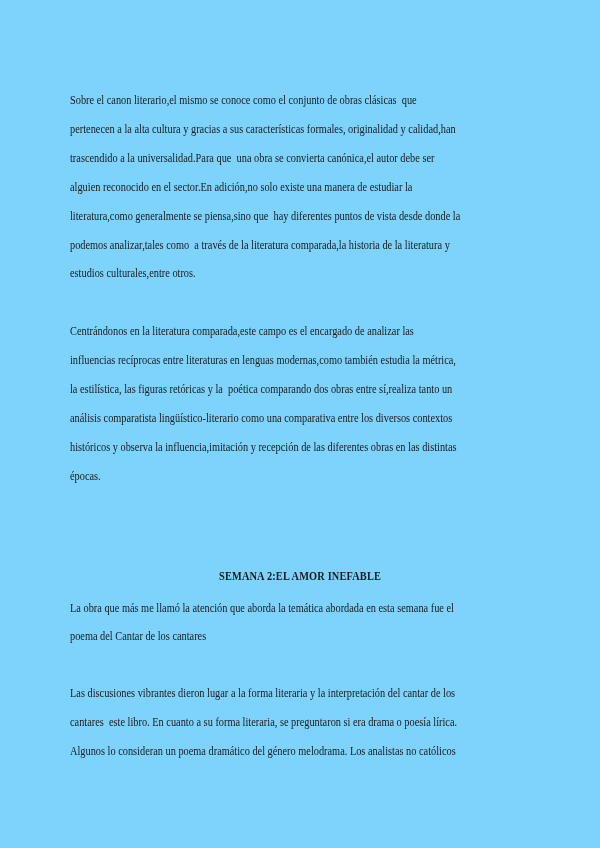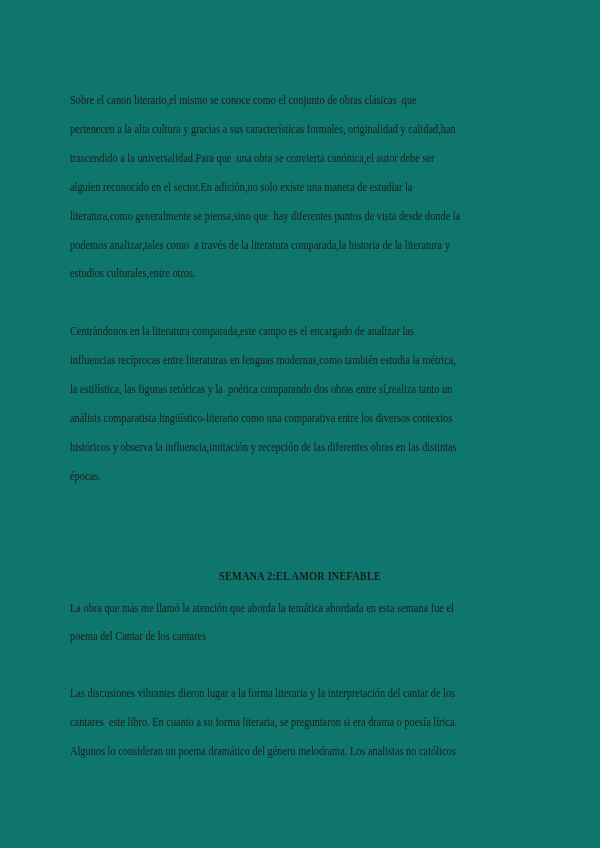--- a/index.html
+++ b/index.html
@@ -4,21 +4,21 @@
 <style>
   html, body {
     margin: 0;
     padding: 0;
     background: #ffffff;
   }
   .page {
     position: relative;
     width: 600px;
     height: 848px;
-    background: #0f766e;
+    background: #7dd3fc;
     overflow: hidden;
   }
   .content {
     position: absolute;
     left: 70px;
     top: 86px;
     width: 561px;
     transform: scaleX(0.82);
     transform-origin: 0 0;
     font-family: "Liberation Serif", "DejaVu Serif", serif;

